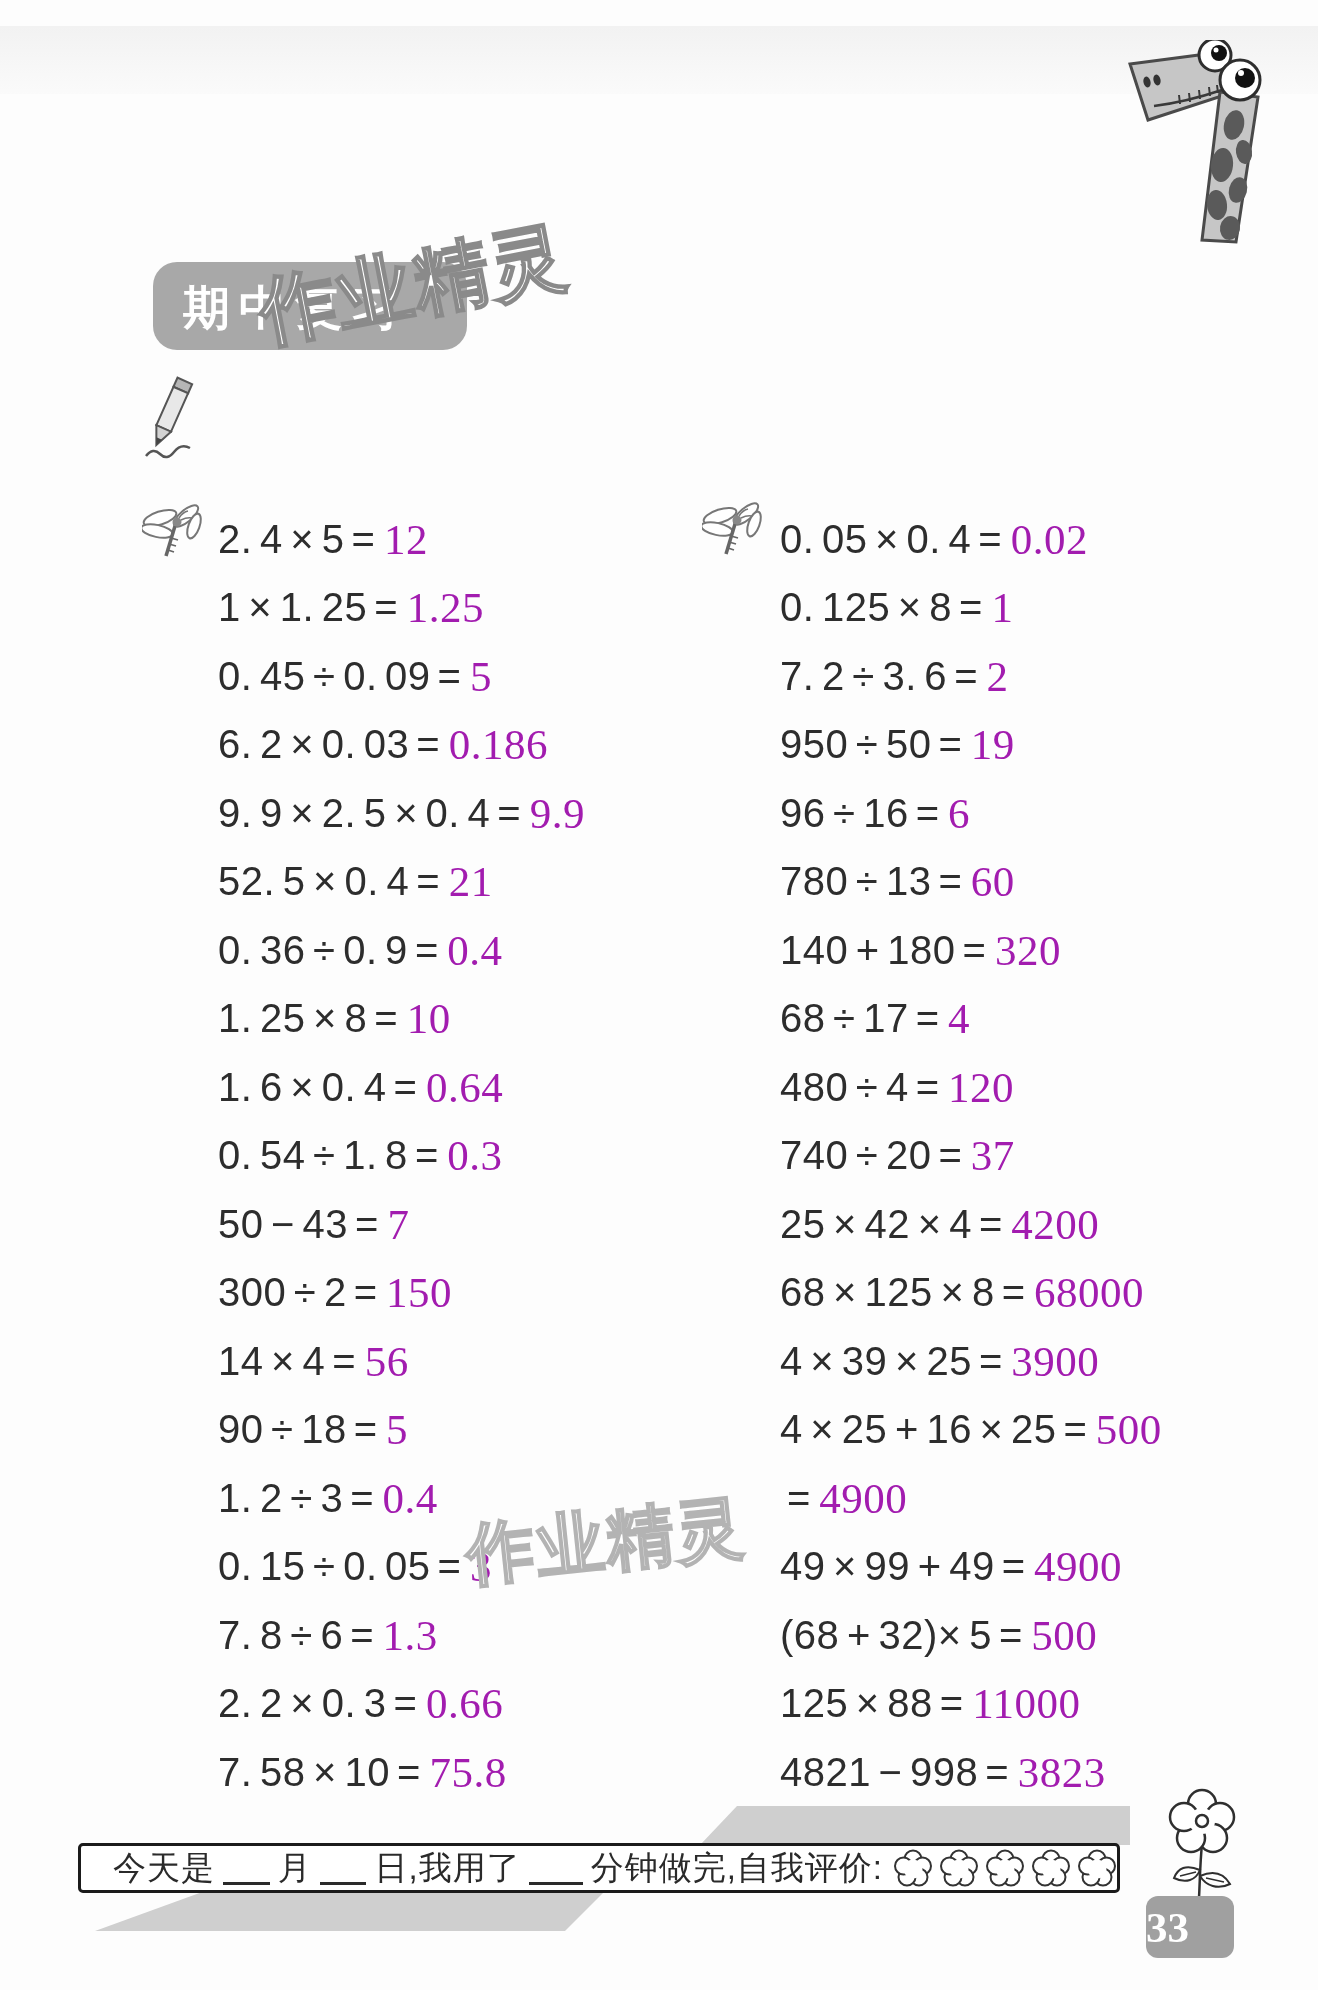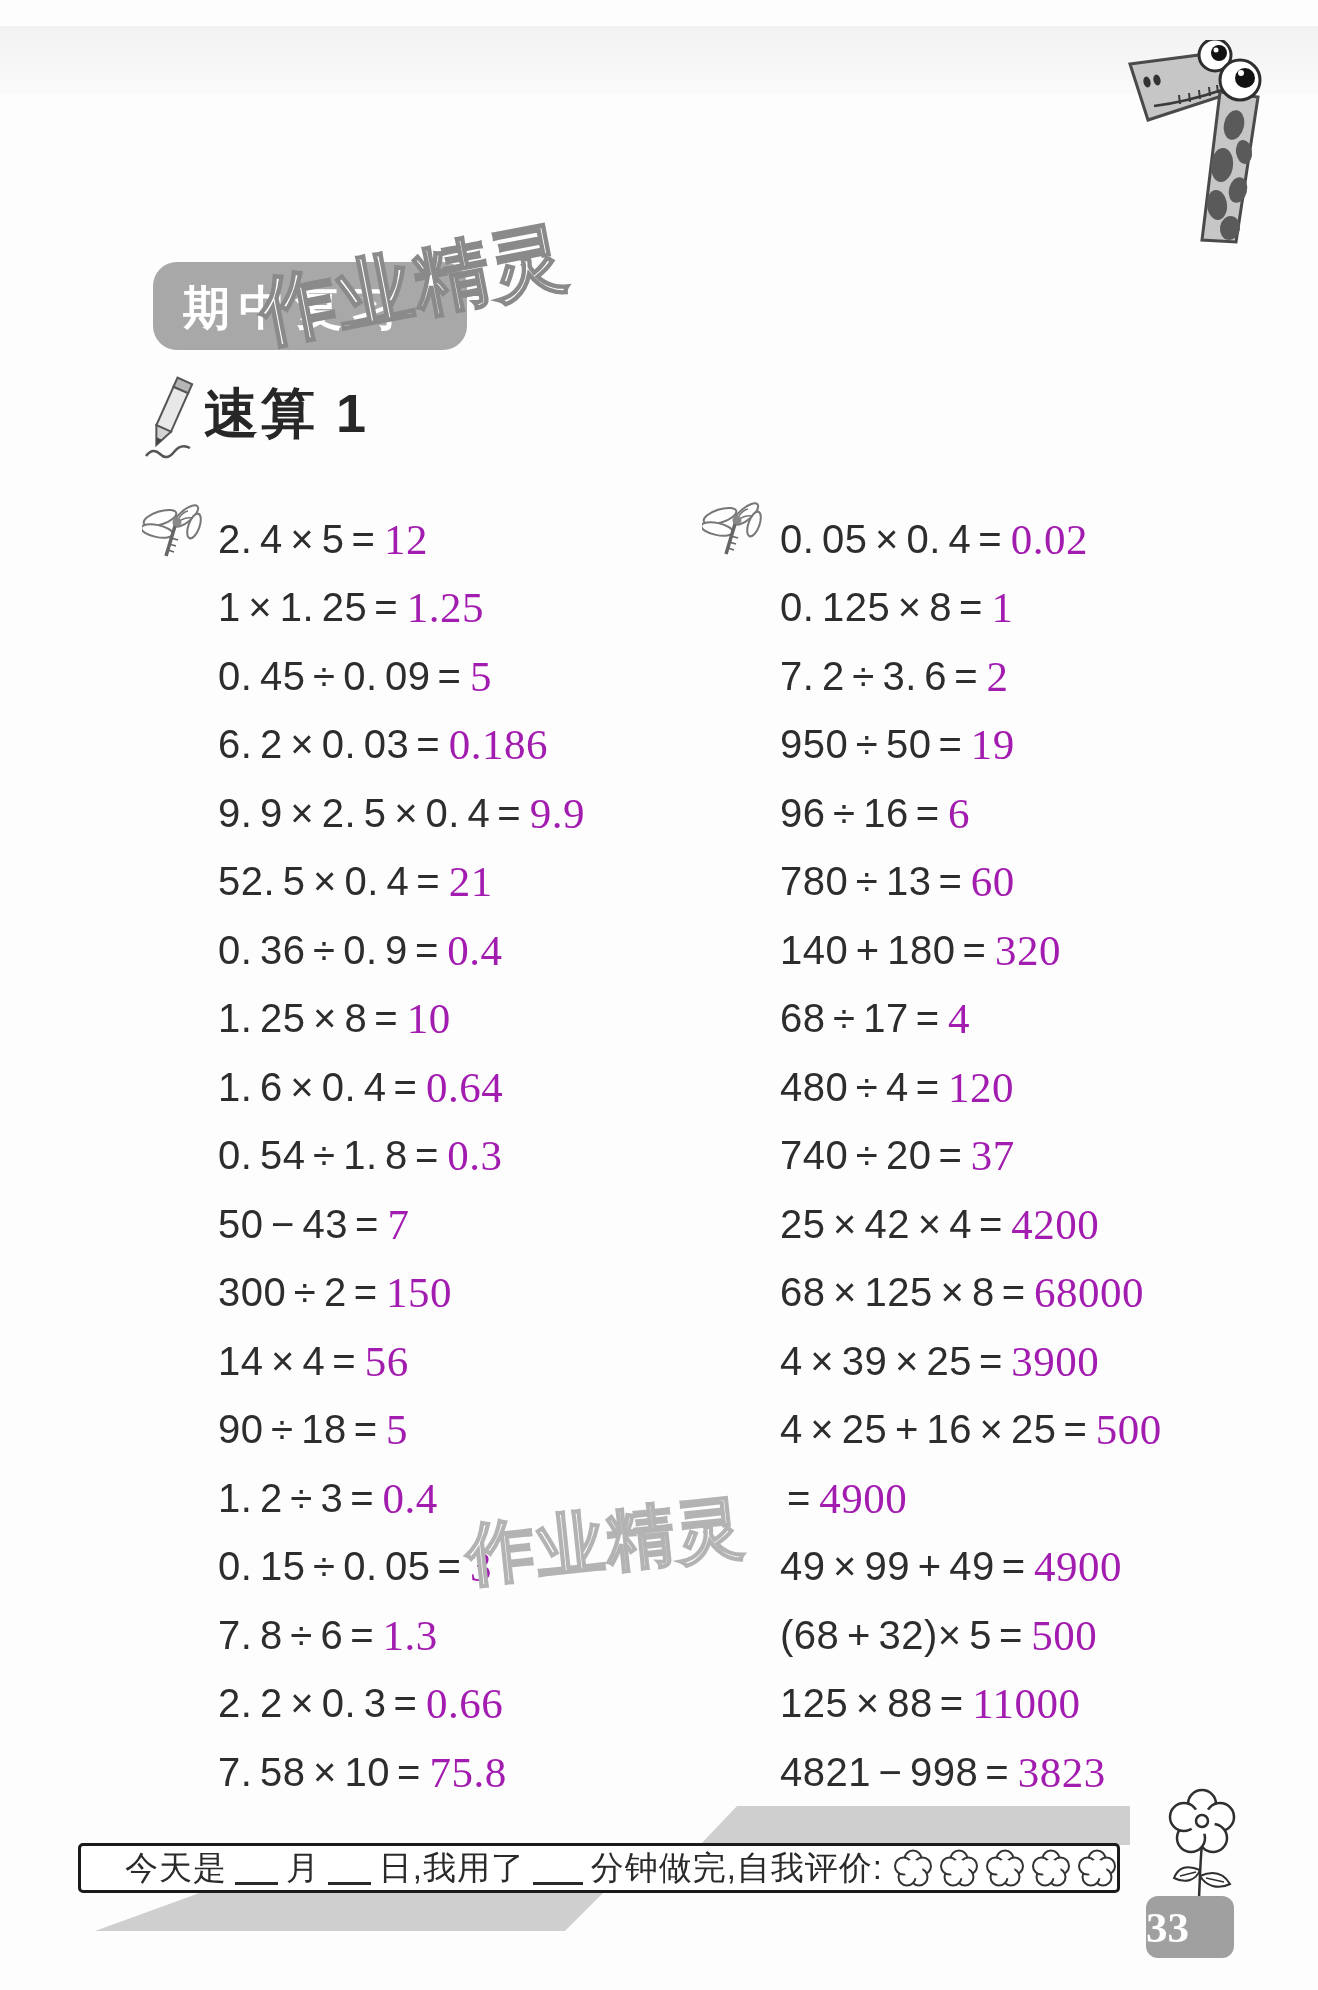--- a/index.html
+++ b/index.html
@@ -35,21 +35,21 @@
   .ans{font-family:"Liberation Serif",serif;font-size:43px;color:#a21caf;letter-spacing:.5px;}
   
   .ribbon{position:absolute;background:#cfcfcf;z-index:2;}
   #ribbon-upper{left:700px;top:1806px;width:430px;height:40px;
       clip-path:polygon(37px 0,430px 0,430px 39px,0 39px);}
   #ribbon-lower{left:95px;top:1891px;width:510px;height:40px;
       clip-path:polygon(110px 0,510px 0,470px 40px,0 40px);}
   
   #footer-box{position:absolute;left:78px;top:1843px;width:1042px;height:50px;
       background:#ffffff;border:3px solid #1b1b1b;border-radius:5px;z-index:5;
-      display:flex;align-items:center;padding-left:44px;box-sizing:border-box;
+      display:flex;align-items:center;padding-left:32px;box-sizing:border-box;
       font-size:33px;color:#2a2a2a;letter-spacing:1px;white-space:nowrap;}
   .blank{display:inline-block;width:64px;height:30px;border-bottom:3px solid #2a2a2a;
       margin:0 8px;}
   .blank.wide{width:74px;}
   #rating{display:flex;gap:6px;margin-left:10px;align-items:center;}
   #rating svg{display:block;}
   
   #flower-decor{position:absolute;left:1136px;top:1784px;z-index:4;}
   #page-badge{position:absolute;left:1146px;top:1896px;width:88px;height:62px;
       background:#a0a0a0;border-radius:12px;z-index:5;display:flex;align-items:center;
@@ -93,21 +93,20 @@
 
   <svg id="pencil-icon" width="62" height="96" viewBox="0 0 62 96">
     <g transform="rotate(24 31 40)">
       <rect x="23" y="6" width="16" height="10" fill="#b5b5b5" stroke="#555" stroke-width="2"></rect>
       <rect x="23" y="16" width="16" height="42" fill="#e8e8e8" stroke="#555" stroke-width="2"></rect>
       <path d="M23,58 L39,58 L31,76 Z" fill="#d2d2d2" stroke="#555" stroke-width="2"></path>
       <path d="M28,69 L34,69 L31,76 Z" fill="#444"></path>
     </g>
     <path d="M6,84 q7,-9 14,-2 t14,-2 t16,-4" fill="none" stroke="#555" stroke-width="2.5"></path>
   </svg>
-  <div id="section-title">速算 1</div>
 
   <svg id="dragonfly-left" class="dragonfly" width="80" height="64" viewBox="0 0 80 64">
     <ellipse cx="18" cy="14" rx="17" ry="6.5" fill="#fff" stroke="#777" stroke-width="2" transform="rotate(-18 18 14)"></ellipse>
     <ellipse cx="15" cy="27" rx="16" ry="6" fill="#fff" stroke="#777" stroke-width="2" transform="rotate(12 15 27)"></ellipse>
     <ellipse cx="44" cy="12" rx="15" ry="6" fill="#fff" stroke="#777" stroke-width="2" transform="rotate(-40 44 12)"></ellipse>
     <ellipse cx="52" cy="22" rx="13" ry="5.5" fill="#fff" stroke="#777" stroke-width="2" transform="rotate(-70 52 22)"></ellipse>
     <path d="M33,22 L24,52" stroke="#666" stroke-width="3.5"></path>
     <path d="M29,34 l7,2 M27,40 l7,2 M26,46 l6,2" stroke="#666" stroke-width="1.8"></path>
     <circle cx="35" cy="18" r="4.5" fill="#888"></circle>
     <path d="M37,14 q4,-6 9,-7 M39,16 q6,-3 11,-2" fill="none" stroke="#777" stroke-width="1.5"></path>

